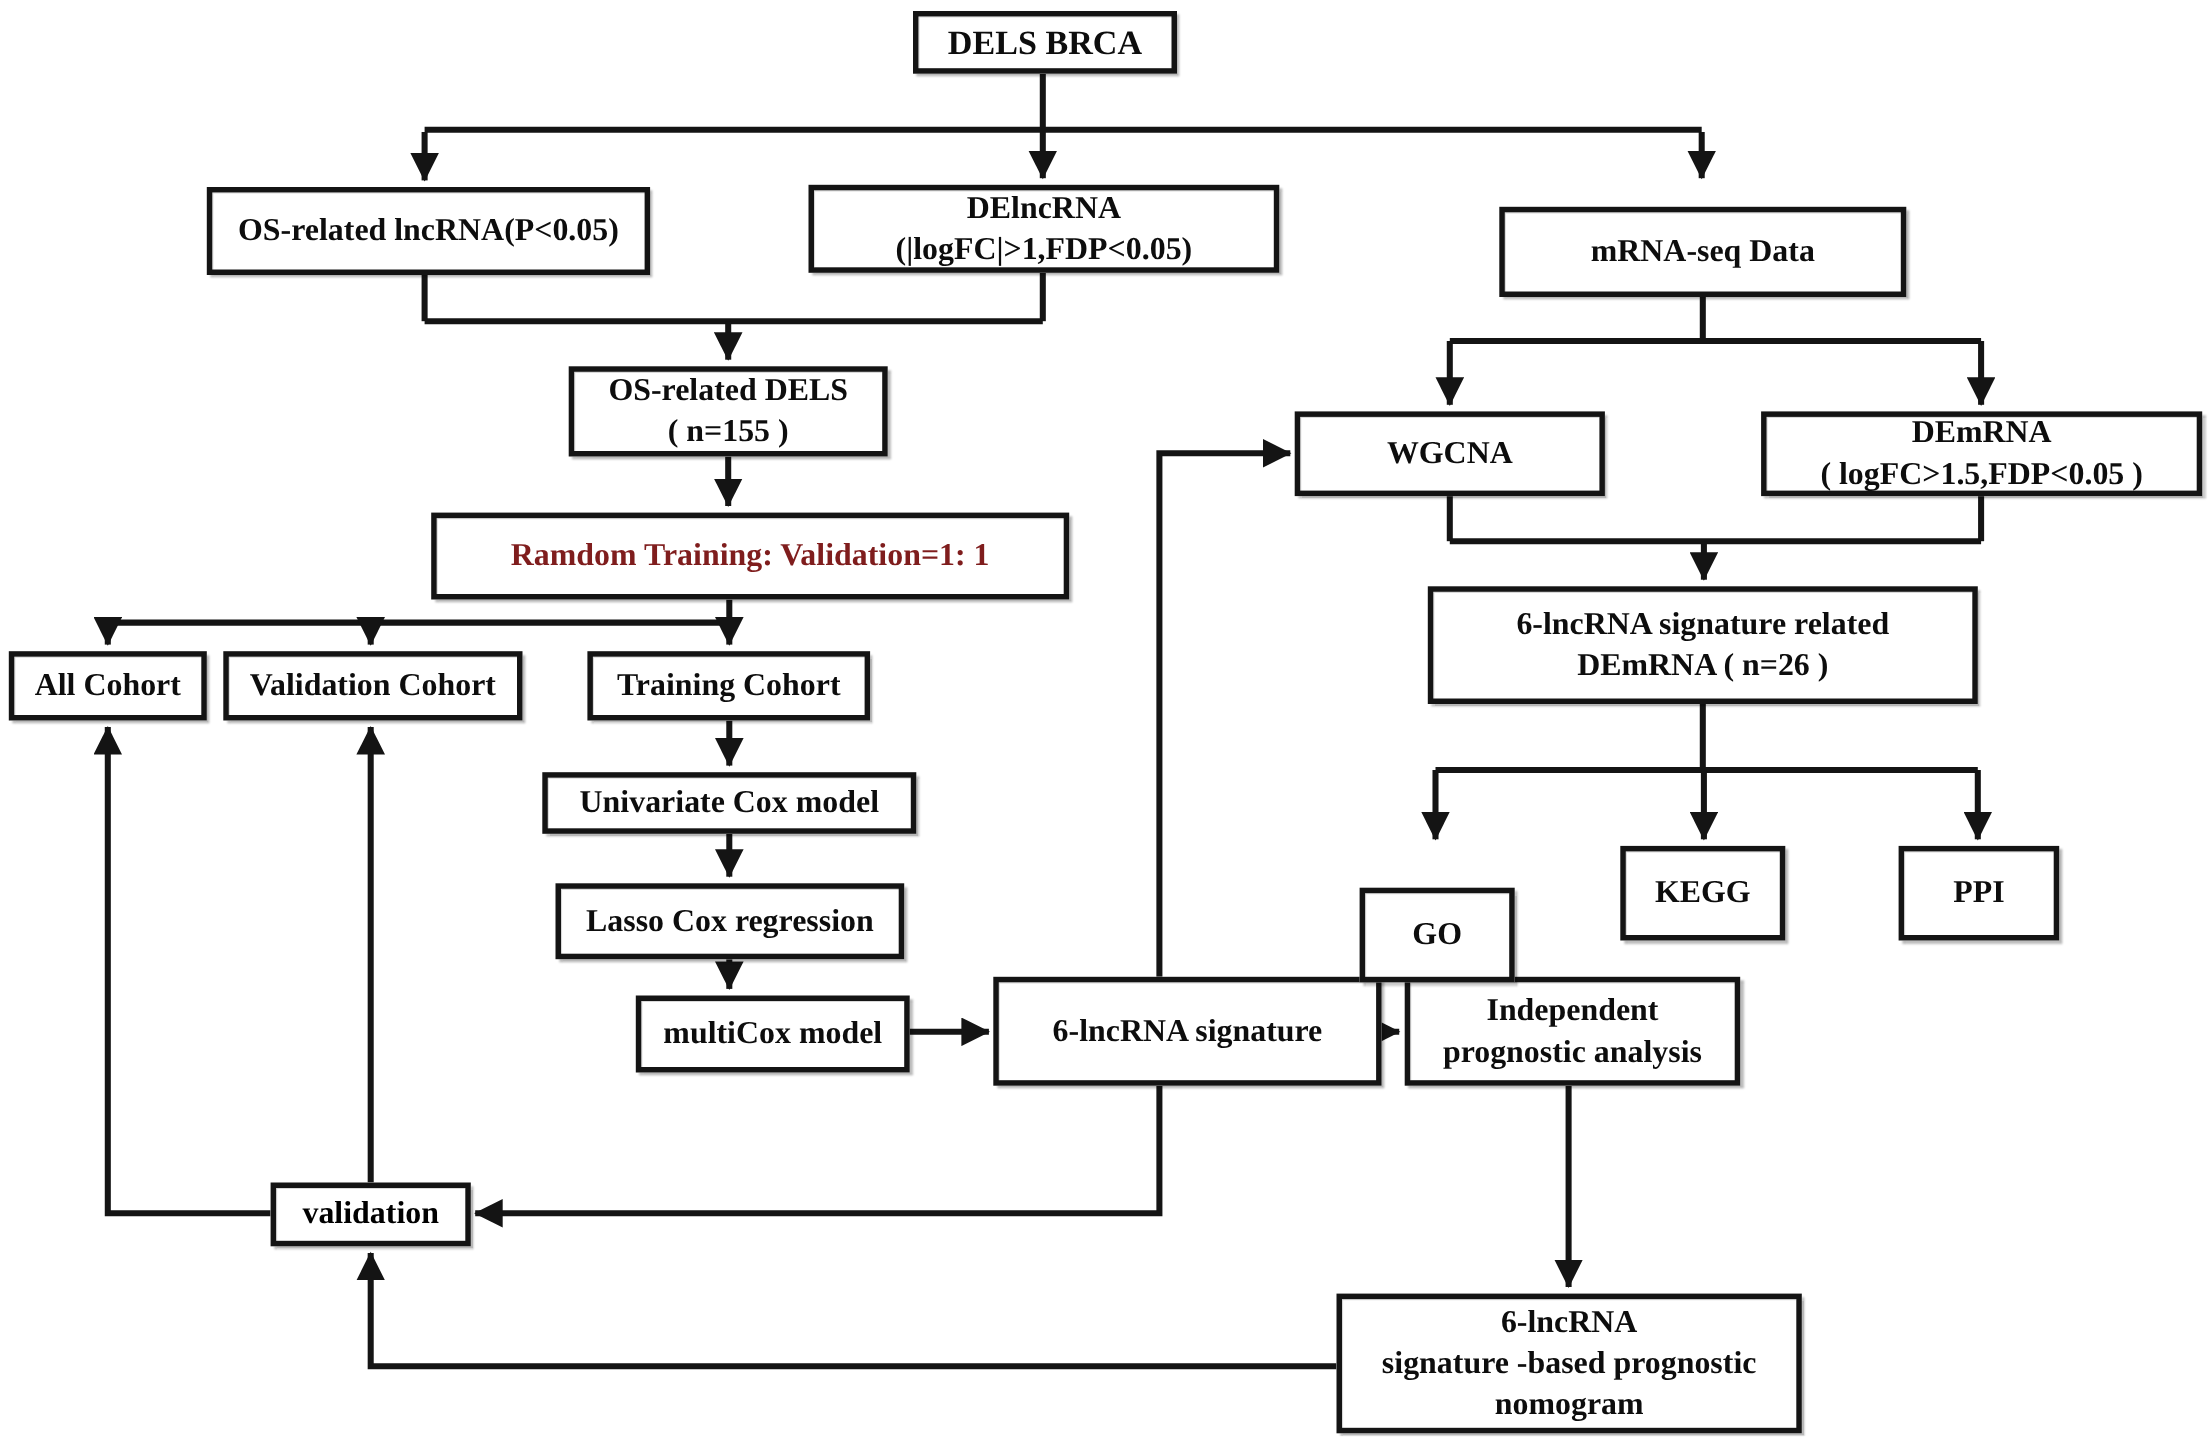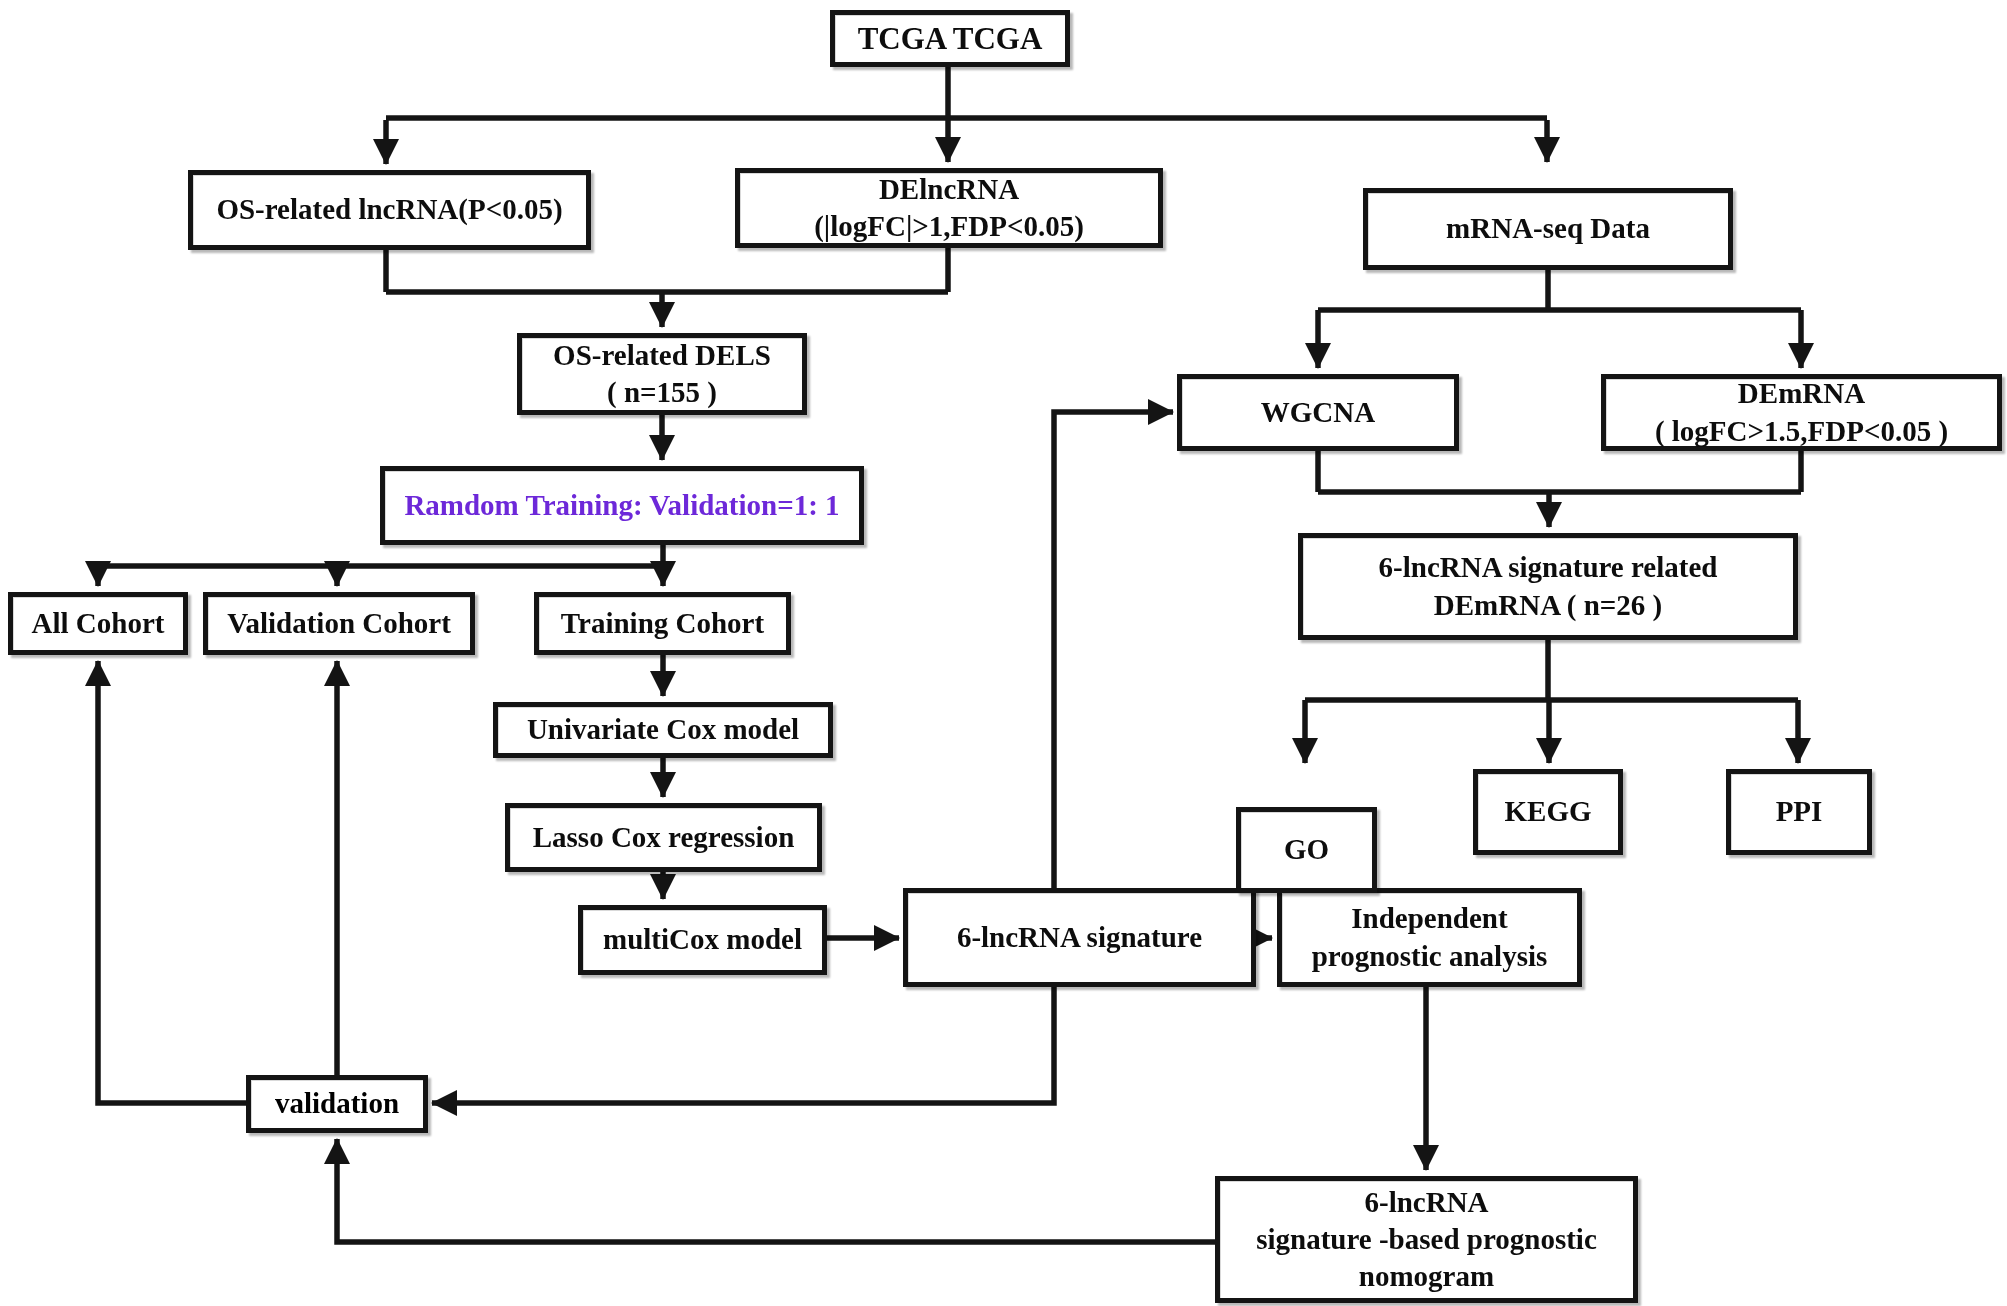--- a/index.html
+++ b/index.html
@@ -76,33 +76,33 @@
       <path d="M1549,700 V763" marker-end="url(#arrow)"></path>
       <path d="M1798,700 V763" marker-end="url(#arrow)"></path>
       <path d="M1426,987 V1170" marker-end="url(#arrow)"></path>
       <path d="M1054,987 V1103 H432" marker-end="url(#arrow)"></path>
       <path d="M337,1075 V661" marker-end="url(#arrow)"></path>
       <path d="M246,1103 H98 V661" marker-end="url(#arrow)"></path>
       <path d="M1215,1242 H337 V1139" marker-end="url(#arrow)"></path>
     </g>
   </svg>
 
-  <div class="node" style="left: 830px; top: 10px; width: 240px; height: 57px; font-size: 31px; border-color: rgb(20, 20, 20); color: rgb(13, 13, 13);">TCGA TCGA</div>
+  <div class="node" style="left: 830px; top: 10px; width: 240px; height: 57px; font-size: 31px; border-color: rgb(20, 20, 20); color: rgb(13, 13, 13);">DELS BRCA</div>
 
   <div class="node" style="left: 188px; top: 170px; width: 403px; height: 80px; border-color: rgb(20, 20, 20); color: rgb(13, 13, 13);">OS-related lncRNA(P&lt;0.05)</div>
 
   <div class="node" style="left: 735px; top: 168px; width: 428px; height: 80px; border-color: rgb(20, 20, 20); color: rgb(13, 13, 13);">DElncRNA
 (|logFC|&gt;1,FDP&lt;0.05)</div>
 
   <div class="node" style="left: 1363px; top: 168px; width: 370px; height: 82px; border-color: rgb(20, 20, 20); color: rgb(13, 13, 13); margin-top: 20px;">mRNA-seq Data</div>
 
   <div class="node" style="left: 517px; top: 333px; width: 290px; height: 82px; border-color: rgb(20, 20, 20); color: rgb(13, 13, 13);">OS-related DELS
 ( n=155 )</div>
 
-  <div class="node" style="left: 380px; top: 466px; width: 484px; height: 79px; border-color: rgb(20, 20, 20); color: #6d28d9;">Ramdom Training:  Validation=1:  1</div>
+  <div class="node" style="left: 392px; top: 466px; width: 580px; height: 79px; border-color: rgb(20, 20, 20); color: #7f1d1d;">Ramdom Training:  Validation=1:  1</div>
 
   <div class="node" style="left: 8px; top: 592px; width: 180px; height: 63px; border-color: rgb(20, 20, 20); color: rgb(13, 13, 13);">All Cohort</div>
 
   <div class="node" style="left: 203px; top: 592px; width: 272px; height: 63px; border-color: rgb(20, 20, 20); color: rgb(13, 13, 13);">Validation Cohort</div>
 
   <div class="node" style="left: 534px; top: 592px; width: 257px; height: 63px; border-color: rgb(20, 20, 20); color: rgb(13, 13, 13);">Training Cohort</div>
 
   <div class="node" style="left: 493px; top: 702px; width: 340px; height: 56px; border-color: rgb(20, 20, 20); color: rgb(13, 13, 13);">Univariate Cox  model</div>
 
   <div class="node" style="left: 505px; top: 803px; width: 317px; height: 69px; border-color: rgb(20, 20, 20); color: rgb(13, 13, 13);">Lasso Cox regression</div>

